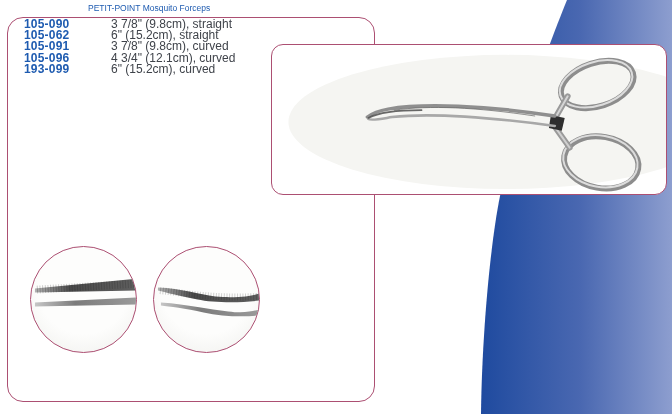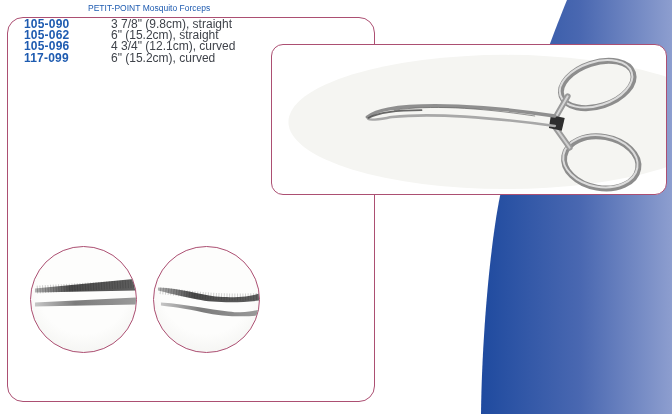--- a/index.html
+++ b/index.html
@@ -60,25 +60,29 @@
 <div class="product-list">
     <div class="product-row">
       <span class="product-code">105-090</span>
       <span class="product-desc">3 7/8" (9.8cm), straight</span>
     </div>
     <div class="product-row">
       <span class="product-code">105-062</span>
       <span class="product-desc">6" (15.2cm), straight</span>
     </div>
     <div class="product-row">
+      <span class="product-code">105-091</span>
+      <span class="product-desc">3 7/8" (9.8cm), curved</span>
+    </div>
+    <div class="product-row">
       <span class="product-code">105-096</span>
       <span class="product-desc">4 3/4" (12.1cm), curved</span>
     </div>
     <div class="product-row">
-      <span class="product-code">117-099</span>
+      <span class="product-code">193-099</span>
       <span class="product-desc">6" (15.2cm), curved</span>
     </div>
   </div>
 
 <div class="photo-box">
   <svg width="394" height="149" viewBox="0 0 396 151" xmlns="http://www.w3.org/2000/svg" aria-hidden="true">
     <defs>
       <linearGradient id="metal" x1="0" y1="0" x2="0" y2="1">
         <stop offset="0" stop-color="#9a9a9a"></stop>
         <stop offset="0.5" stop-color="#d9d9d9"></stop>

